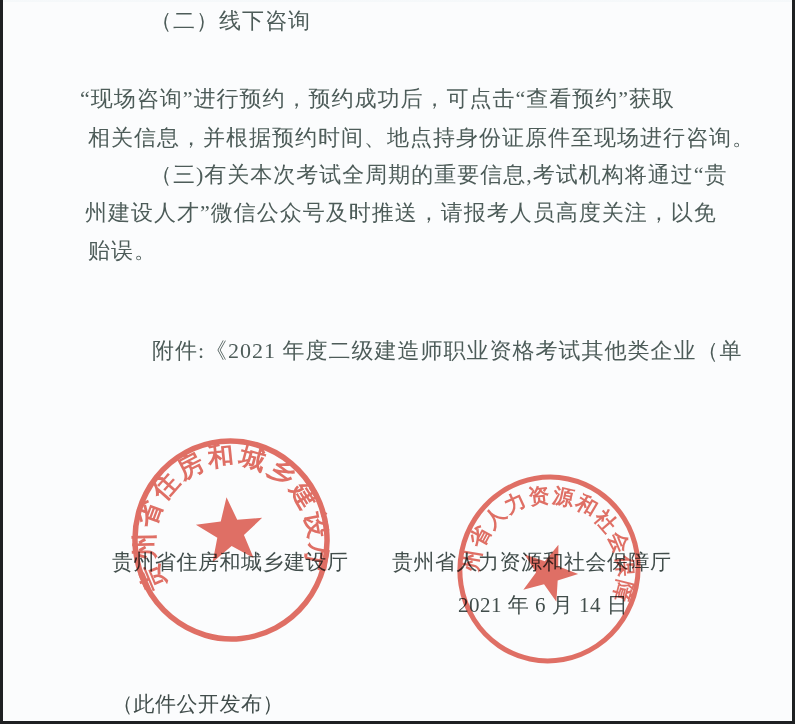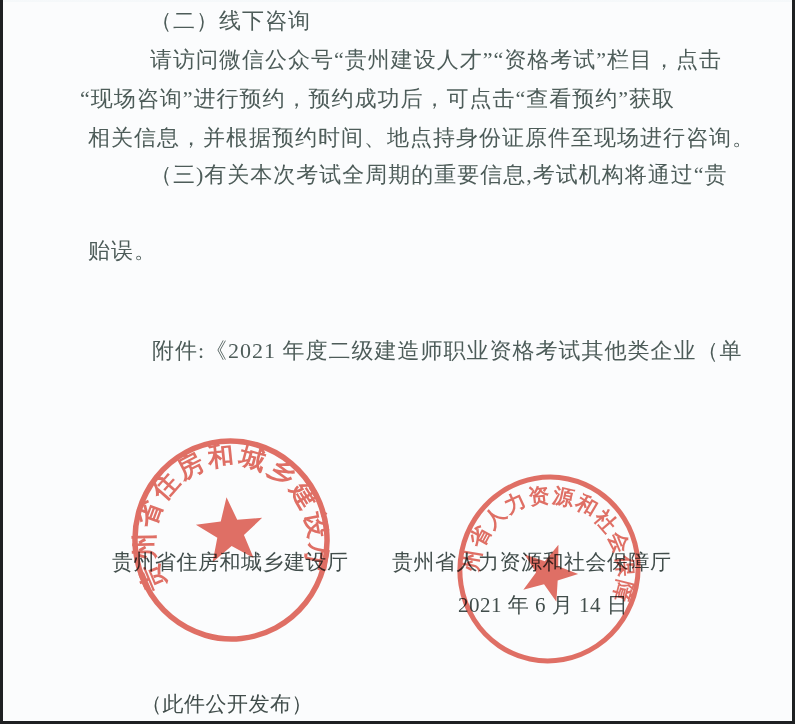--- a/index.html
+++ b/index.html
@@ -31,33 +31,33 @@
 </head>
 <body>
 
 <div class="page">
 
   <div class="edge edge-left"></div>
   <div class="edge edge-right"></div>
   <div class="edge edge-bottom"></div>
 
   <div class="line" style="left:150px;top:8px;">（二）线下咨询</div>
-  <div class="line" style="left:150px;top:47px;">请访问微信公众号“贵州建设人才”“资格考试”栏目，点击</div>
   <div class="line" style="left:80px;top:86px;">“现场咨询”进行预约，预约成功后，可点击“查看预约”获取</div>
   <div class="line" style="left:88px;top:125px;">相关信息，并根据预约时间、地点持身份证原件至现场进行咨询。</div>
   <div class="line" style="left:150px;top:162px;">（三)有关本次考试全周期的重要信息,考试机构将通过“贵</div>
+  <div class="line" style="left:85px;top:200px;">州建设人才”微信公众号及时推送，请报考人员高度关注，以免</div>
   <div class="line" style="left:88px;top:238px;">贻误。</div>
 
   <div class="line" style="left:152px;top:338px;">附件:《2021 年度二级建造师职业资格考试其他类企业（单</div>
 
   <div class="line sig" style="left:112px;top:549px;">贵州省住房和城乡建设厅</div>
   <div class="line sig" style="left:392px;top:549px;">贵州省人力资源和社会保障厅</div>
   <div class="line sig" style="left:458px;top:592px;">2021 年 6 月 14 日</div>
 
-  <div class="line sig" style="left:112px;top:691px;margin-left:29px;">（此件公开发布）</div>
+  <div class="line sig" style="left:112px;top:691px;">（此件公开发布）</div>
 
   <svg class="seal" style="left:130px;top:436px;" width="202" height="208" viewBox="-101 -104 202 208">
     <g transform="rotate(-6)" opacity="0.9">
       <ellipse cx="0" cy="0" rx="96" ry="99" fill="none" stroke="#dc4b3d" stroke-width="5.5"></ellipse>
       <polygon fill="#dc4b3d" transform="translate(0,-8)" points="0,-35 8.3,-11.4 33.3,-10.8 13.4,4.4 20.6,28.3 0,14.1 -20.6,28.3 -13.4,4.4 -33.3,-10.8 -8.3,-11.4"></polygon>
       <path id="sealArc1" d="M -73,30 A 78,78 0 1 1 73,30" fill="none"></path>
       <text font-size="26" fill="#dc4b3d" letter-spacing="3">
         <textPath href="#sealArc1" startOffset="50%" text-anchor="middle">贵州省住房和城乡建设厅</textPath>
       </text>
     </g>

